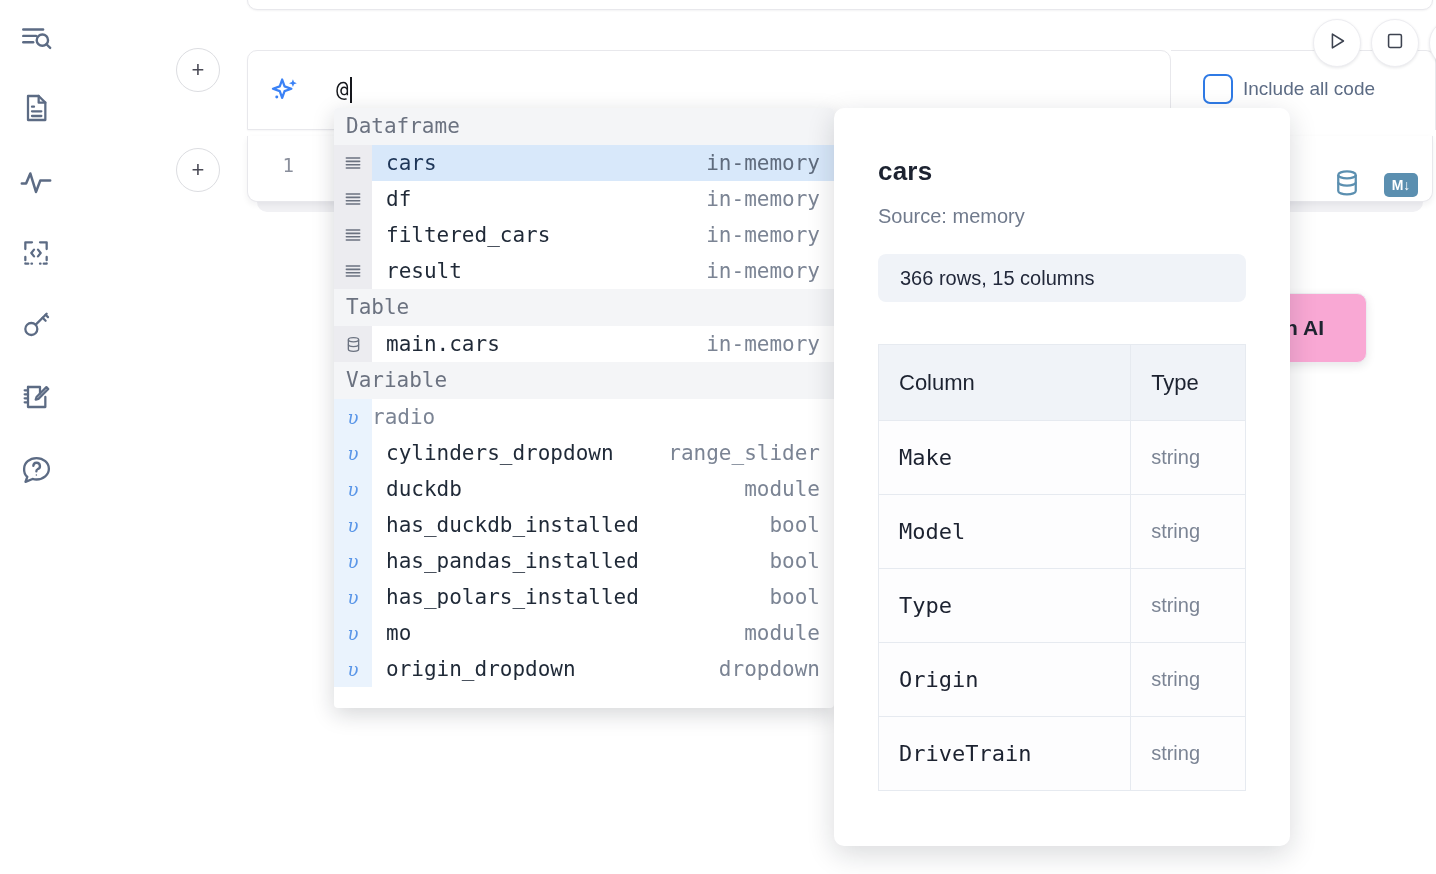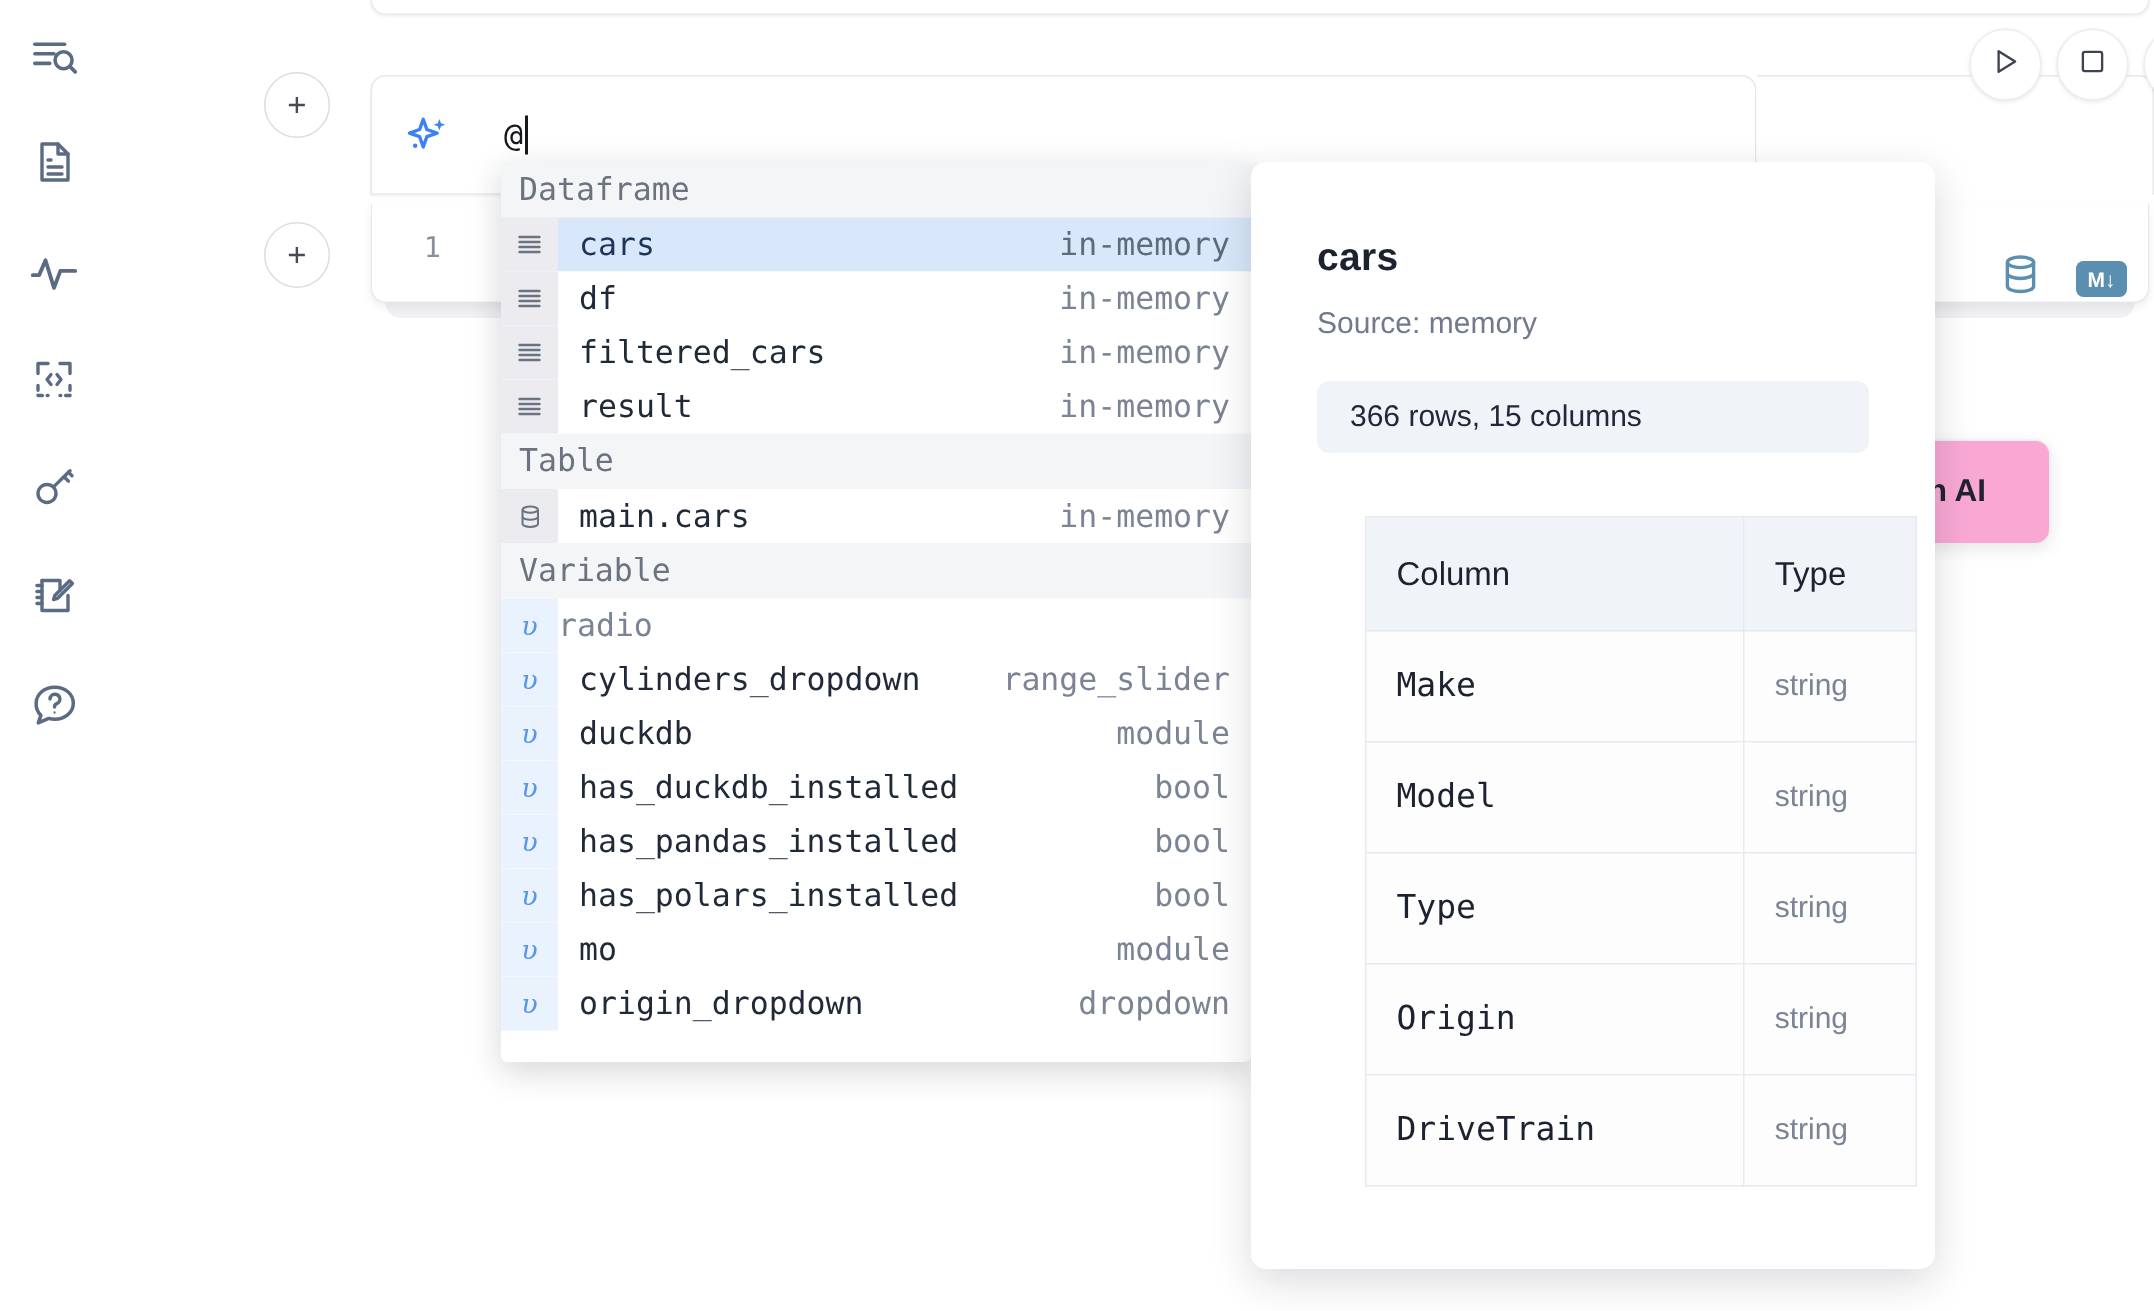--- a/index.html
+++ b/index.html
@@ -140,21 +140,21 @@
     background:#ffffff; border-radius:10px;
     box-shadow:0 8px 28px rgba(20,25,40,.16);
     overflow:hidden; padding:48px 44px 0 44px;
   }
   .d-title { font-size:26px; font-weight:bold; color:#1c2230; letter-spacing:.2px; }
   .d-source { margin-top:18px; font-size:20px; color:#707a8c; }
   .d-pill {
     margin-top:26px; height:48px; line-height:48px; border-radius:8px;
     background:#f0f3f8; color:#22283a; font-size:20px; padding-left:22px;
   }
-  .d-table { margin-top:42px; width:368px; border:1px solid #e6eaf0; border-collapse:collapse;margin-left:32px; }
+  .d-table { margin-top:42px; width:368px; border:1px solid #e6eaf0; border-collapse:collapse; }
   .d-table th, .d-table td { border:1px solid #e6eaf0; text-align:left; }
   .d-table th {
     background:#f0f3f8; height:76px; padding-left:20px;
     font-size:22px; font-weight:normal; color:#1c2230;
     font-family:"Liberation Sans",sans-serif;
   }
   .d-table td.col {
     height:74px; padding-left:20px; font-size:22px; color:#1c2230;
     font-family:"DejaVu Sans Mono","Liberation Mono",monospace; background:#fdfdfe;
   }
@@ -258,20 +258,24 @@
       <svg width="34" height="34" viewBox="0 0 24 24" fill="none" stroke="currentColor" stroke-width="1.6" stroke-linejoin="round">
         <path d="M10 3.2l1.7 4.8 4.8 1.7-4.8 1.7L10 16.2 8.3 11.4 3.5 9.7l4.8-1.7z" fill="none"></path>
         <path d="M17.6 3l.75 2.0 2.0.75-2.0.75L17.6 8.5l-.75-2.0-2.0-.75 2.0-.75z" fill="currentColor" stroke="none"></path>
         <circle cx="6.2" cy="15.6" r="1.05" fill="currentColor" stroke="none"></circle>
       </svg>
     </span>
     <div class="ai-input-text"><span>@</span><span class="caret"></span></div>
   </div>
 
   <div class="ai-right"></div>
+  <div class="inc-code">
+    <span class="inc-box"></span>
+    <span class="inc-label">Include all code</span>
+  </div>
 
   <div class="rbtn" style="left:1313px;">
     <span>
       <svg width="22" height="22" viewBox="0 0 24 24" fill="none" stroke="currentColor" stroke-width="1.7" stroke-linejoin="round">
         <path d="M7 4.5l12 7.5-12 7.5z"></path>
       </svg>
     </span>
   </div>
   <div class="rbtn" style="left:1371px;">
     <span>

